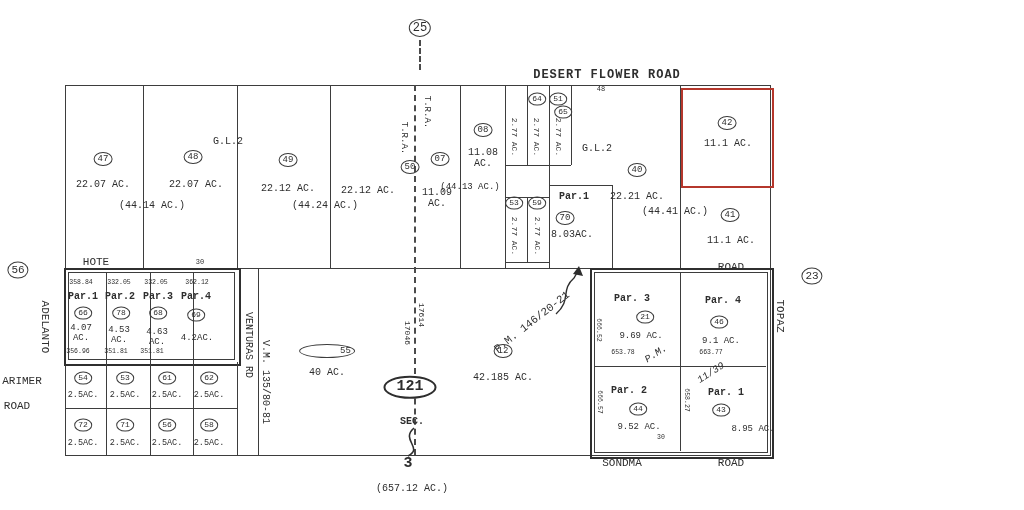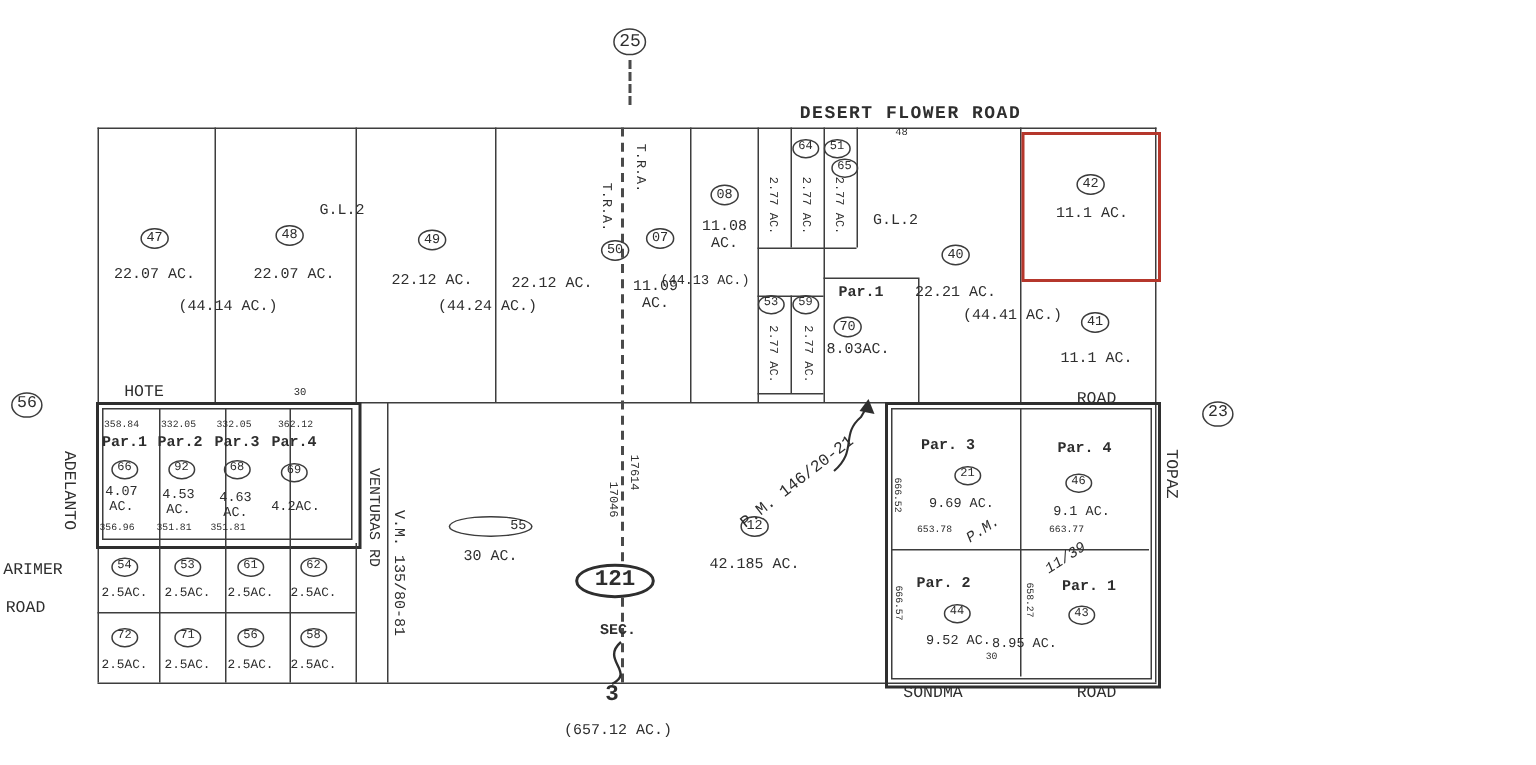--- a/index.html
+++ b/index.html
@@ -141,21 +141,21 @@
     <span class="lb" style="left: 200px; top: 263px; font-size: 7px;">30</span>
     <span class="lb" style="left: 81px; top: 283px; font-size: 6.5px;">358.84</span>
     <span class="lb" style="left: 119px; top: 283px; font-size: 6.5px;">332.05</span>
     <span class="lb" style="left: 156px; top: 283px; font-size: 6.5px;">332.05</span>
     <span class="lb" style="left: 197px; top: 283px; font-size: 6.5px;">362.12</span>
     <span class="lb b" style="left: 83px; top: 296px; font-size: 10px;">Par.1</span>
     <span class="lb b" style="left: 120px; top: 296px; font-size: 10px;">Par.2</span>
     <span class="lb b" style="left: 158px; top: 296px; font-size: 10px;">Par.3</span>
     <span class="lb b" style="left: 196px; top: 296px; font-size: 10px;">Par.4</span>
     <span class="lb circ" style="left: 83px; top: 313px; font-size: 8px;">66</span>
-    <span class="lb circ" style="left: 121px; top: 313px; font-size: 8px;">92</span>
+    <span class="lb circ" style="left: 121px; top: 313px; font-size: 8px;">78</span>
     <span class="lb circ" style="left: 158px; top: 313px; font-size: 8px;">68</span>
     <span class="lb circ" style="left: 196px; top: 315px; font-size: 8px;">69</span>
     <span class="lb" style="left: 81px; top: 329px; font-size: 9px;">4.07</span>
     <span class="lb" style="left: 81px; top: 339px; font-size: 9px;">AC.</span>
     <span class="lb" style="left: 119px; top: 331px; font-size: 9px;">4.53</span>
     <span class="lb" style="left: 119px; top: 341px; font-size: 9px;">AC.</span>
     <span class="lb" style="left: 157px; top: 333px; font-size: 9px;">4.63</span>
     <span class="lb" style="left: 157px; top: 343px; font-size: 9px;">AC.</span>
     <span class="lb" style="left: 197px; top: 339px; font-size: 9px;">4.2AC.</span>
     <span class="lb" style="left: 78px; top: 352px; font-size: 6.5px;">356.96</span>
@@ -173,21 +173,21 @@
     <span class="lb circ" style="left: 125px; top: 425px; font-size: 8px;">71</span>
     <span class="lb circ" style="left: 167px; top: 425px; font-size: 8px;">56</span>
     <span class="lb circ" style="left: 209px; top: 425px; font-size: 8px;">58</span>
     <span class="lb" style="left: 83px; top: 444px; font-size: 8.5px;">2.5AC.</span>
     <span class="lb" style="left: 125px; top: 444px; font-size: 8.5px;">2.5AC.</span>
     <span class="lb" style="left: 167px; top: 444px; font-size: 8.5px;">2.5AC.</span>
     <span class="lb" style="left: 209px; top: 444px; font-size: 8.5px;">2.5AC.</span>
     <span class="lb" style="left: 248px; top: 345px; font-size: 10px; transform: translate(-50%, -50%) rotate(90deg);">VENTURAS RD</span>
     <span class="lb" style="left: 265px; top: 382px; font-size: 10px; transform: translate(-50%, -50%) rotate(90deg);">V.M. 135/80-81</span>
     <span class="lb circ" style="left: 327px; top: 351px; padding-left: 40px;">55</span>
-    <span class="lb" style="left: 327px; top: 372px; font-size: 10px;">30 AC.</span>
+    <span class="lb" style="left: 327px; top: 372px; font-size: 10px;">40 AC.</span>
     <span class="lb" style="left: 421px; top: 315px; font-size: 8px; transform: translate(-50%, -50%) rotate(90deg);">17614</span>
     <span class="lb" style="left: 407px; top: 333px; font-size: 8px; transform: translate(-50%, -50%) rotate(90deg);">17046</span>
     <span class="lb ell b" style="left: 410px; top: 387px; font-size: 15px;">121</span>
     <span class="lb b" style="left: 412px; top: 421px; font-size: 10px;">SEC.</span>
     <span class="lb b" style="left: 408px; top: 464px; font-size: 15px;">3</span>
     <span class="lb" style="left: 412px; top: 488px; font-size: 10px;">(657.12 AC.)</span>
     <span class="lb circ" style="left: 503px; top: 351px;">12</span>
     <span class="lb" style="left: 503px; top: 377px; font-size: 10px;">42.185 AC.</span>
     <span class="lb" style="left: 532px; top: 322px; font-size: 11px; transform: translate(-50%, -50%) rotate(-38deg);">P.M. 146/20-21</span>
     <span class="lb b" style="left: 632px; top: 298px; font-size: 10px;">Par. 3</span>
@@ -196,20 +196,20 @@
     <span class="lb b" style="left: 723px; top: 300px; font-size: 10px;">Par. 4</span>
     <span class="lb circ" style="left: 719px; top: 322px; font-size: 8px;">46</span>
     <span class="lb" style="left: 721px; top: 342px; font-size: 9px;">9.1 AC.</span>
     <span class="lb i" style="left: 656px; top: 354px; font-size: 10px; transform: translate(-50%, -50%) rotate(-33deg);">P.M.</span>
     <span class="lb i" style="left: 711px; top: 373px; font-size: 10px; transform: translate(-50%, -50%) rotate(-33deg);">11/39</span>
     <span class="lb b" style="left: 629px; top: 390px; font-size: 10px;">Par. 2</span>
     <span class="lb circ" style="left: 638px; top: 409px; font-size: 8px;">44</span>
     <span class="lb" style="left: 639px; top: 428px; font-size: 9px;">9.52 AC.</span>
     <span class="lb b" style="left: 726px; top: 392px; font-size: 10px;">Par. 1</span>
     <span class="lb circ" style="left: 721px; top: 410px; font-size: 8px;">43</span>
-    <span class="lb" style="left: 683px; top: 430px; font-size: 9px; text-align: right;">8.95 AC.</span>
+    <span class="lb" style="left: 753px; top: 430px; font-size: 9px; text-align: right;">8.95 AC.</span>
     <span class="lb" style="left: 598px; top: 330px; font-size: 6.5px; transform: translate(-50%, -50%) rotate(90deg);">666.52</span>
     <span class="lb" style="left: 623px; top: 353px; font-size: 6.5px;">653.78</span>
     <span class="lb" style="left: 711px; top: 353px; font-size: 6.5px;">663.77</span>
     <span class="lb" style="left: 599px; top: 402px; font-size: 6.5px; transform: translate(-50%, -50%) rotate(90deg);">666.57</span>
     <span class="lb" style="left: 686px; top: 400px; font-size: 6.5px; transform: translate(-50%, -50%) rotate(90deg);">658.27</span>
     <span class="lb" style="left: 661px; top: 438px; font-size: 6.5px;">30</span>
   </div>
 
 </body></html>

